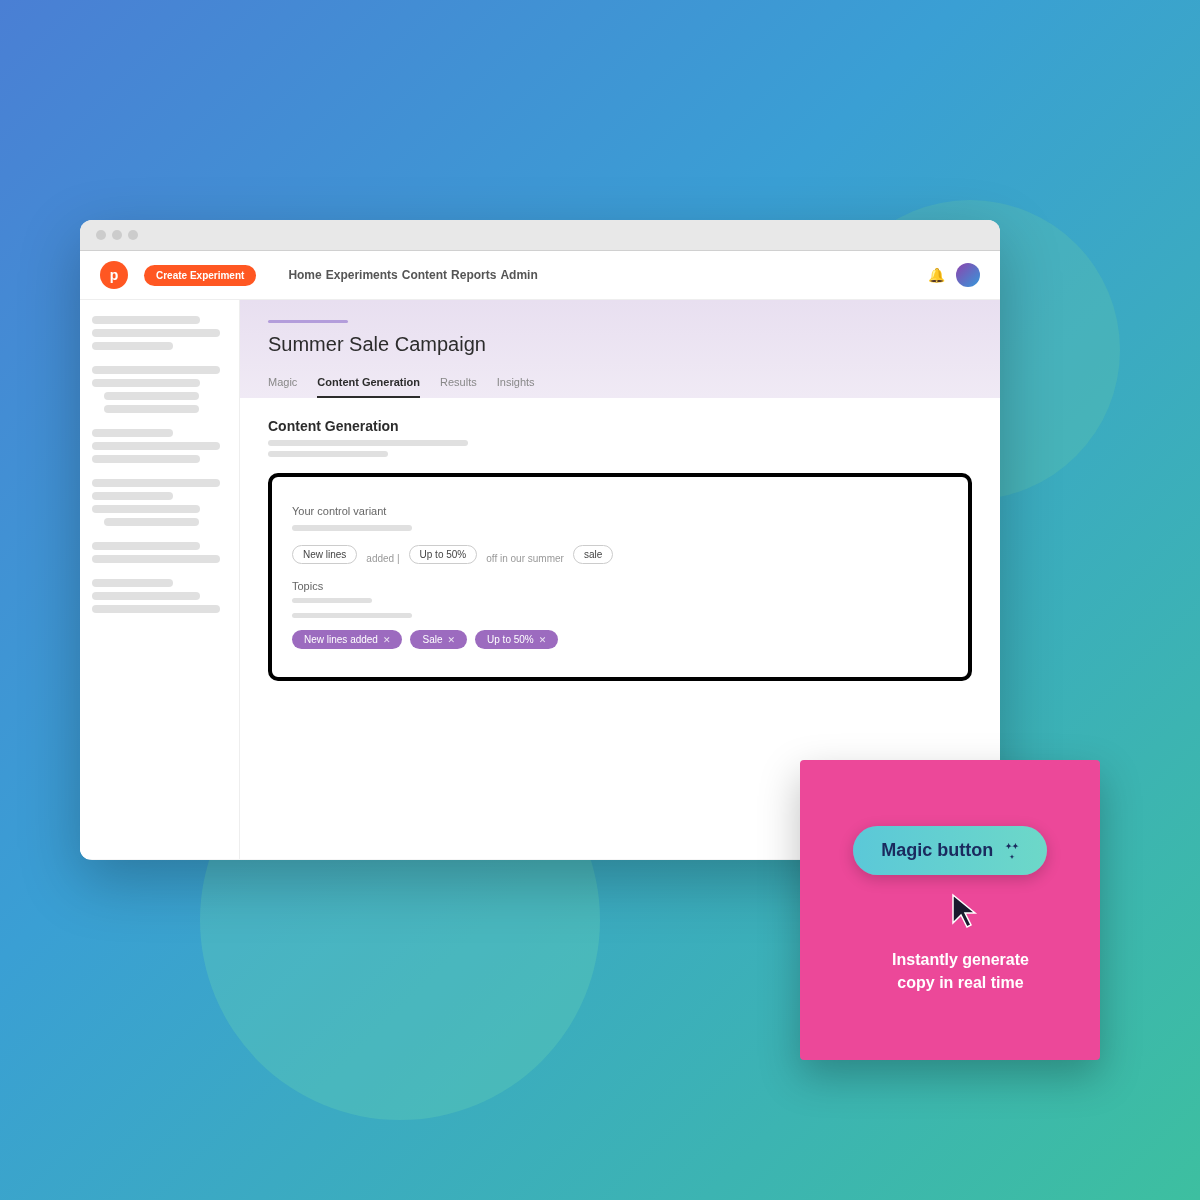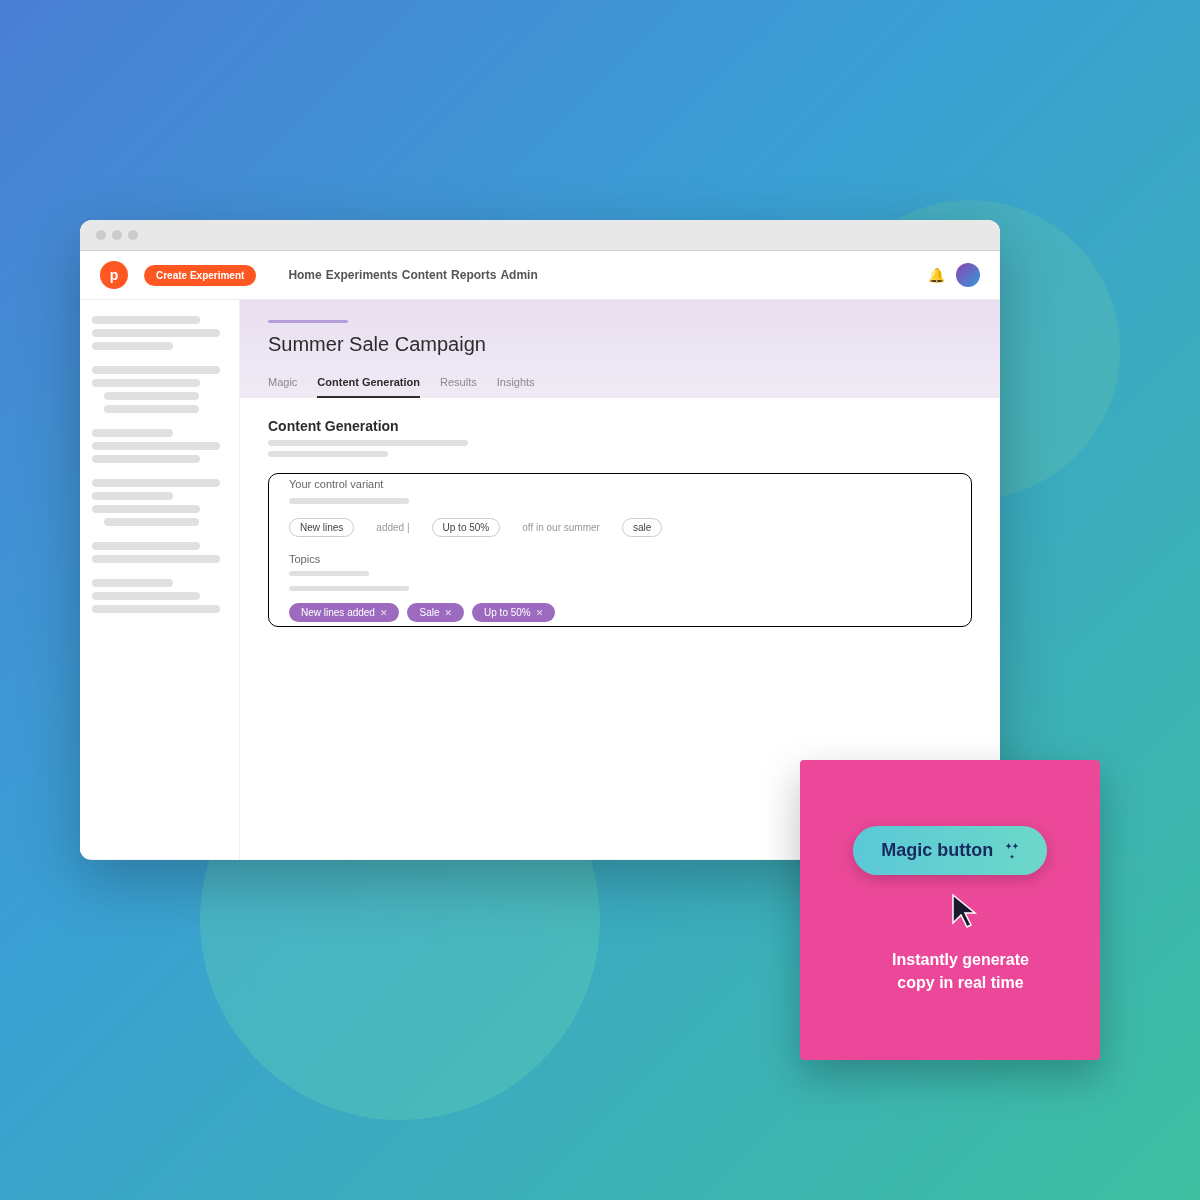--- a/index.html
+++ b/index.html
@@ -253,44 +253,44 @@
     }
 
     .section-skel-line {
       height: 6px;
       border-radius: 3px;
       background: #e0e0e0;
     }
 
     
     .variant-card {
-      border: 1px solid #000000;
+      border: 4px solid #000000;
       border-radius: 10px;
-      padding: 4px 20px;
+      padding: 28px 20px;
       margin-bottom: 0;
     }
 
     .card-label {
       font-size: 11px;
       color: #666;
       margin-bottom: 8px;
     }
 
     .card-skeleton {
       width: 120px;
       height: 6px;
       background: #e0e0e0;
       border-radius: 3px;
       margin-bottom: 14px;
     }
 
     .tags-row {
       display: flex;
-      gap: 22px;
-      align-items: center;
+      gap: 9px;
+      align-items: flex-end;
       flex-wrap: wrap;
       margin-bottom: 16px;
     }
 
     .tag {
       border: 1px solid #ccc;
       border-radius: 20px;
       padding: 3px 10px;
       font-size: 10px;
       color: #444;

